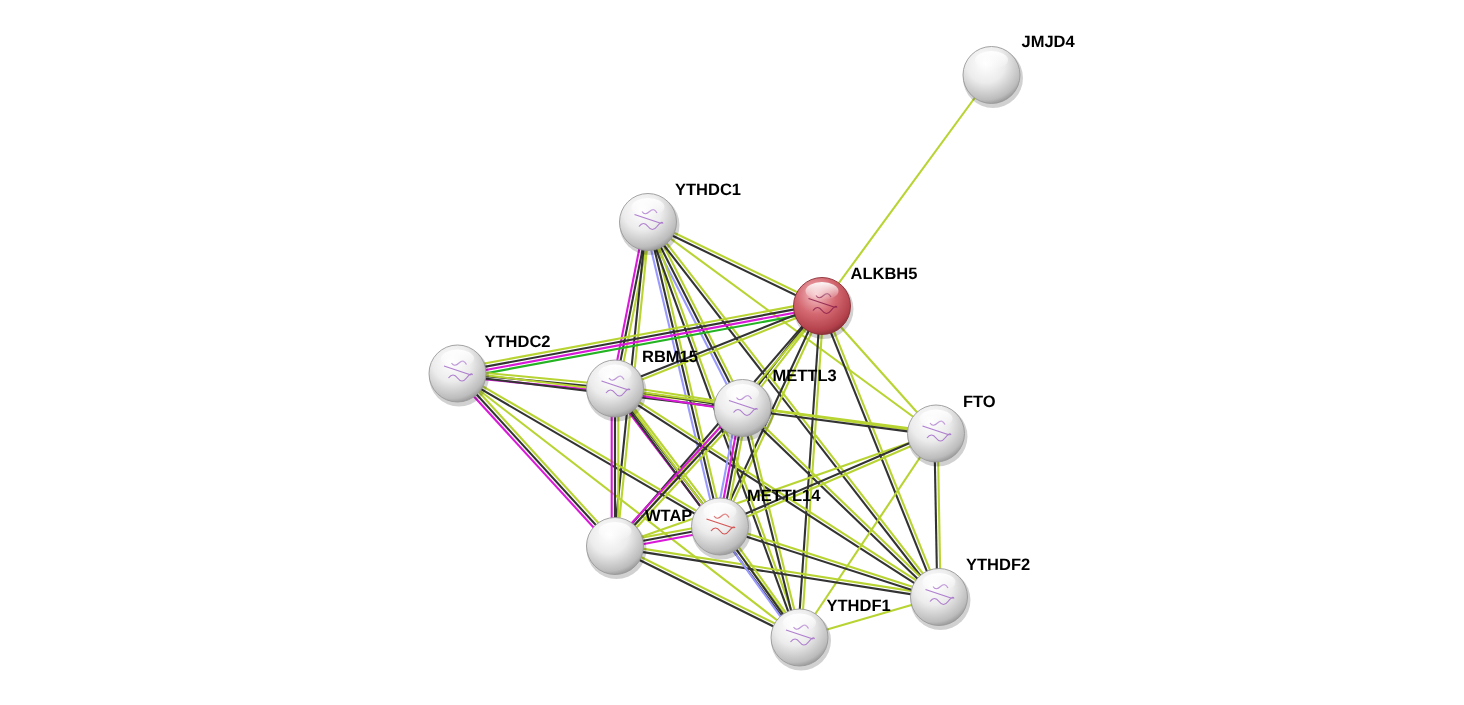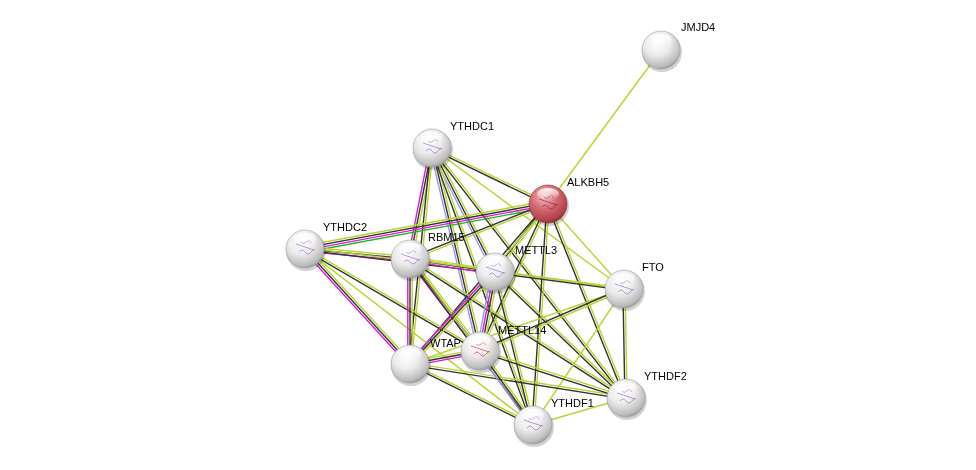--- a/index.html
+++ b/index.html
@@ -1,17 +1,17 @@
 <!DOCTYPE html>
 <html><head>
 <meta charset="utf-8">
 <style>
   html, body { margin: 0; padding: 0; background: #ffffff; }
   body { width: 976px; height: 470px; overflow: hidden; font-family: "Liberation Sans", sans-serif; }
-  #stage { position: relative; width: 976px; height: 470px; }
+  #stage { position: relative; width: 976px; height: 470px; font-weight: bold; }
   svg { position: absolute; left: 0; top: 0; }
   .node-label { font-family: "Liberation Sans", sans-serif; font-size: 11px; fill: #000000; }
 </style>
 </head>
 <body>
 
 <div id="stage">
   <svg id="net" width="976" height="470" viewBox="0 0 976 470">
     <defs>
       <radialGradient id="gradGrey" cx="40%" cy="30%" r="75%">

